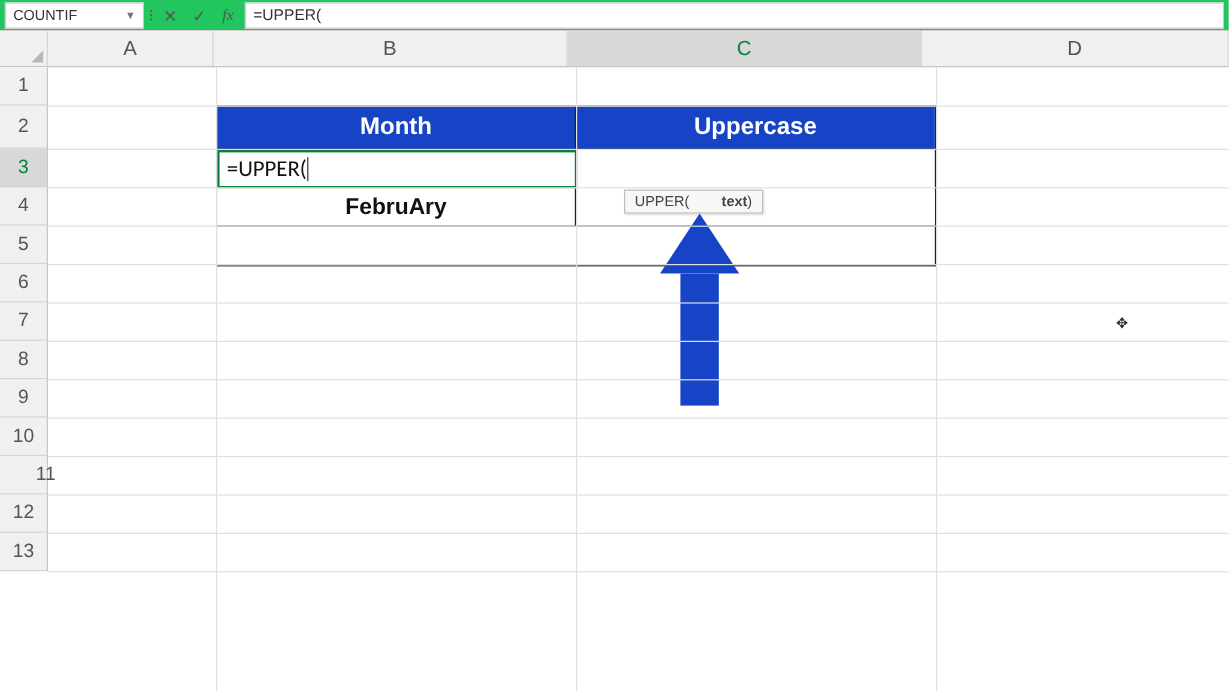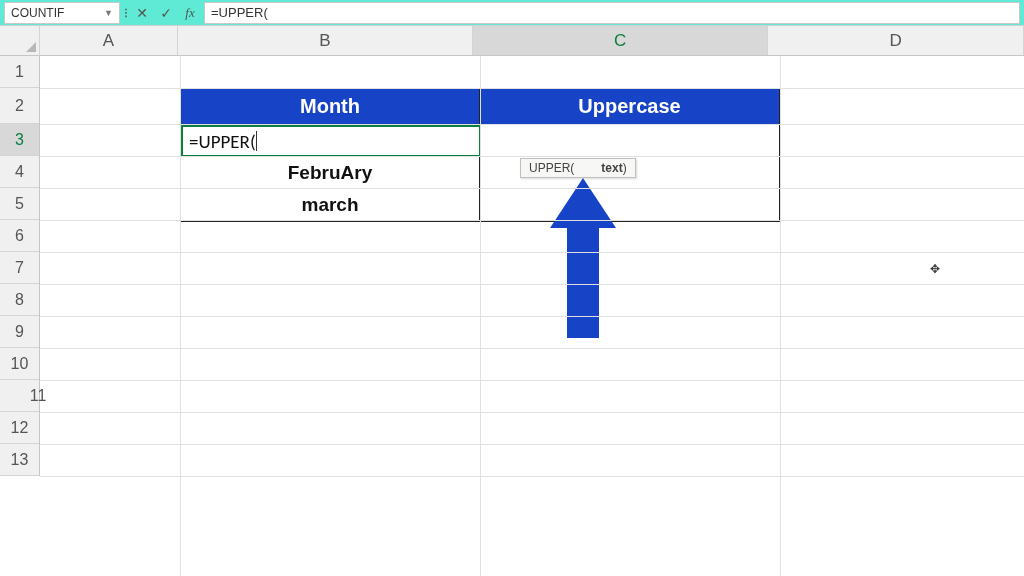--- a/index.html
+++ b/index.html
@@ -10,21 +10,21 @@
       height: 576px;
       overflow: hidden;
       position: relative;
     }
 
     
     .formula-row {
       display: flex;
       align-items: center;
       height: 26px;
-      background: #5eead4;
+      background: #22c55e;
       border-bottom: 1px solid #d0d0d0;
       padding: 0 4px;
       gap: 4px;
     }
     .name-box-wrap {
       display: flex;
       align-items: center;
       width: 116px;
       height: 22px;
       background: #ffffff;
@@ -242,21 +242,20 @@
         <div class="dt-cell editing" style="width: 300px;">
           <span>=UPPER(</span>
             <span class="cursor"></span>
         </div>
       </div>
       <div class="dt-row">
         <div class="dt-cell" style="width: 300px;">FebruAry</div>
         <div class="dt-cell" style="width: 300px;"></div>
       </div>
       <div class="dt-row">
-        <div class="dt-cell" style="width: 300px;">march</div>
         <div class="dt-cell" style="width: 300px;"></div>
       </div>
     </div>
 
     <div class="tooltip" id="tooltip" style="left: 480px; top: 102px;">
       <span>UPPER(</span><b>text</b><span>)</span>
     </div>
 
     <div class="big-arrow" id="big-arrow" style="left: 510px; top: 122px;">
       <div class="head"></div>

